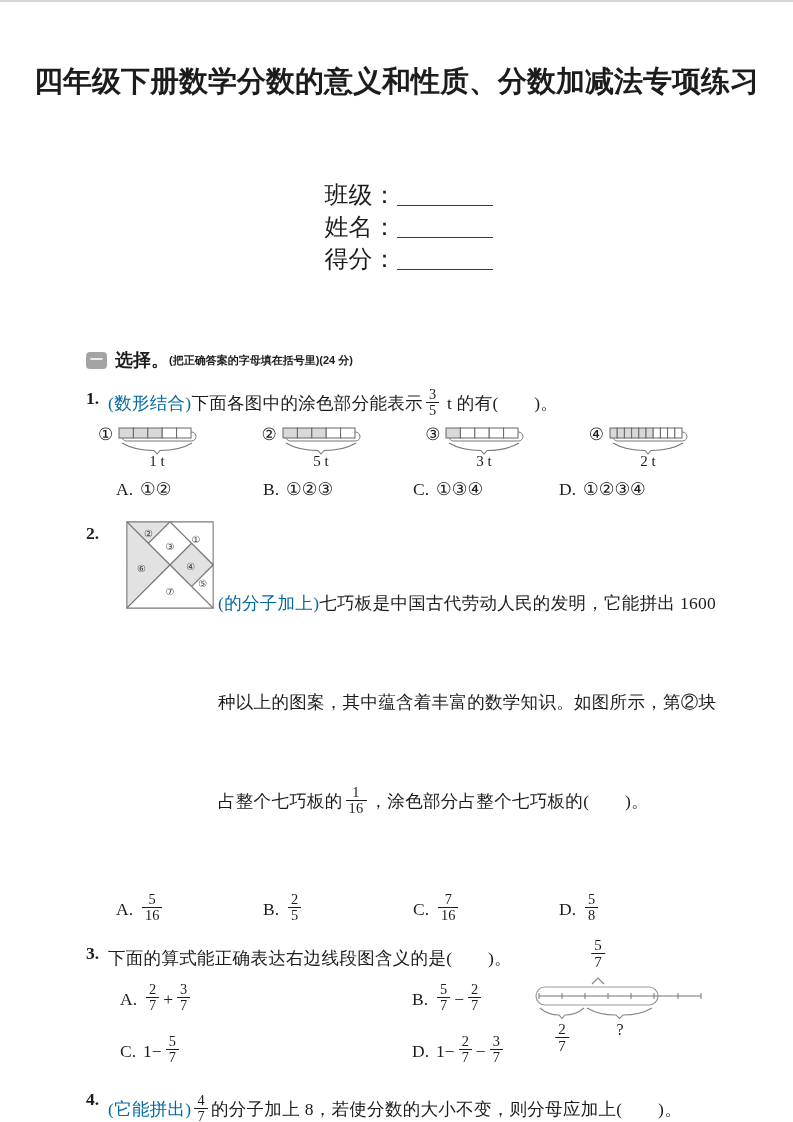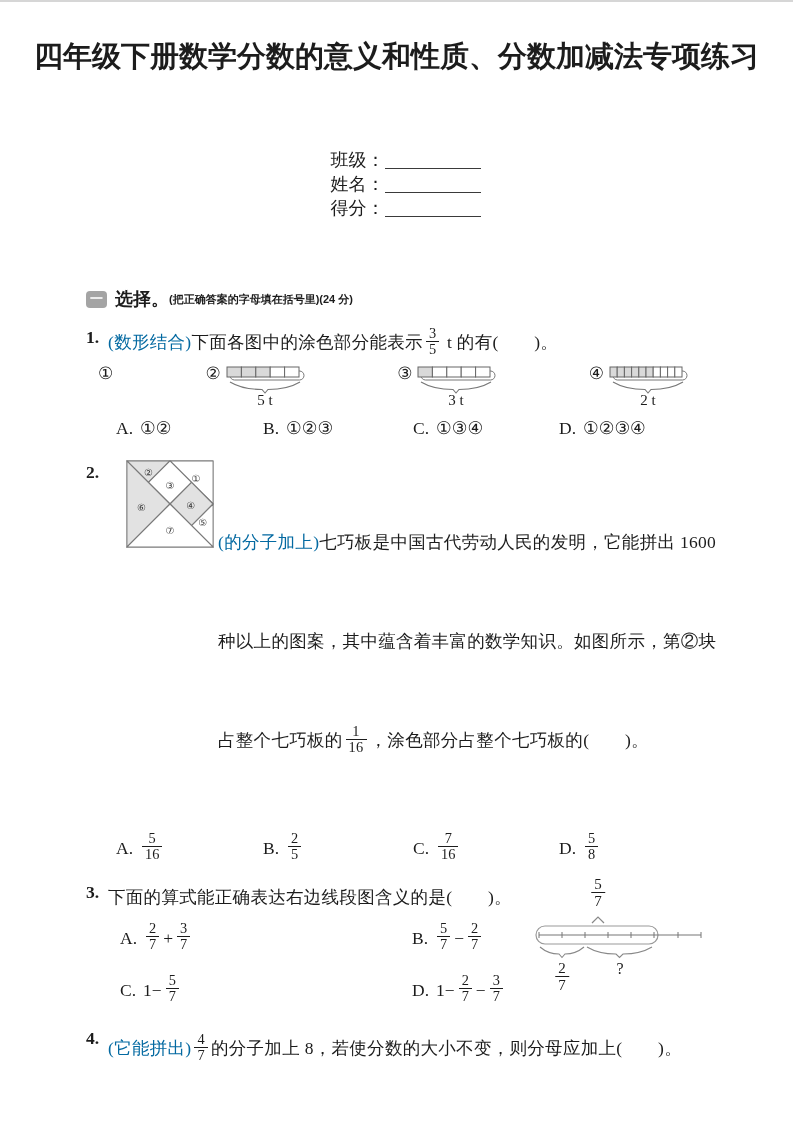--- a/index.html
+++ b/index.html
@@ -1,21 +1,21 @@
 <!DOCTYPE html>
 <html><head>
 <meta charset="utf-8">
 <style>
   html,body{margin:0;padding:0;background:#ffffff}
   body{width:793px;height:1122px;overflow:hidden;position:relative;
        font-family:"Liberation Serif",serif;color:#1c1c1c;}
   .sheet{width:793px;height:1122px;border-top:2px solid #d6d6d6;box-sizing:border-box;}
   .page-title{font-family:"Liberation Sans",sans-serif;font-weight:bold;font-size:29px;
-       text-align:center;padding-top:35px;margin:0;letter-spacing:0;white-space:pre-wrap;}
-  .info-row{margin-top:50px;text-align:center;font-size:18px;white-space:pre-wrap;}
+       text-align:center;padding-top:60px;margin:0;letter-spacing:0;white-space:pre-wrap;}
+  .info-row{margin-top:50px;text-align:center;font-size:24px;white-space:pre-wrap;}
   .info-field{margin:0 9px;}
   .blank-line{display:inline-block;width:96px;height:18px;border-bottom:1.6px solid #3a3a3a;
        vertical-align:-3px;}
   .content{padding:0 56px 0 86px;position:relative;}
   
   .section-header{margin-top:46px;display:flex;align-items:center;
        font-family:"Liberation Sans",sans-serif;font-weight:bold;font-size:18px;}
   .section-badge{width:21px;height:17px;background:#a4a4a4;border-radius:4px;color:#fff;
        font-size:13px;line-height:16px;text-align:center;margin-right:8px;flex:0 0 auto;}
   .section-sub{font-size:11px;}
@@ -73,20 +73,32 @@
       <span>选择。</span>
       <span class="section-sub">(把正确答案的字母填在括号里)(24 分)</span>
     </div>
 
     <div class="question">
       <span class="qnum">1.</span>
       <div class="qline"><span class="qtag">(数形结合)</span><span>下面各图中的涂色部分能表示</span><span class="frac"><span class="fn">3</span><span class="fd">5</span></span><span> t 的有(　　)。</span></div>
       <div class="bar-row" id="q1-diagrams">
           <div class="bar-group">
             <span class="bar-mark">①</span>
+            <div>
+              <svg width="84" height="44" viewBox="0 0 84 44">
+                <rect x="7" y="7" width="74" height="9" rx="4.5" fill="#fff" stroke="#777" stroke-width="1"></rect>
+                <rect x="4.00" y="3" width="14.40" height="10" fill="#d9d9d9" stroke="#666" stroke-width="1"></rect>
+                <rect x="18.40" y="3" width="14.40" height="10" fill="#d9d9d9" stroke="#666" stroke-width="1"></rect>
+                <rect x="32.80" y="3" width="14.40" height="10" fill="#d9d9d9" stroke="#666" stroke-width="1"></rect>
+                <rect x="47.20" y="3" width="14.40" height="10" fill="#fff" stroke="#666" stroke-width="1"></rect>
+                <rect x="61.60" y="3" width="14.40" height="10" fill="#fff" stroke="#666" stroke-width="1"></rect>
+                <path d="M7,18 C17,24 28,25.5 39,25.5 L42,29 L45,25.5 C56,25.5 67,24 77,18" fill="none" stroke="#777" stroke-width="1.1"></path>
+                <text class="bar-cap" x="42" y="41" text-anchor="middle">1 t</text>
+              </svg>
+            </div>
           </div>
           <div class="bar-group">
             <span class="bar-mark">②</span>
             <div>
               <svg width="84" height="44" viewBox="0 0 84 44">
                 <rect x="7" y="7" width="74" height="9" rx="4.5" fill="#fff" stroke="#777" stroke-width="1"></rect>
                 <rect x="4.00" y="3" width="14.40" height="10" fill="#d9d9d9" stroke="#666" stroke-width="1"></rect>
                 <rect x="18.40" y="3" width="14.40" height="10" fill="#d9d9d9" stroke="#666" stroke-width="1"></rect>
                 <rect x="32.80" y="3" width="14.40" height="10" fill="#d9d9d9" stroke="#666" stroke-width="1"></rect>
                 <rect x="47.20" y="3" width="14.40" height="10" fill="#fff" stroke="#666" stroke-width="1"></rect>

